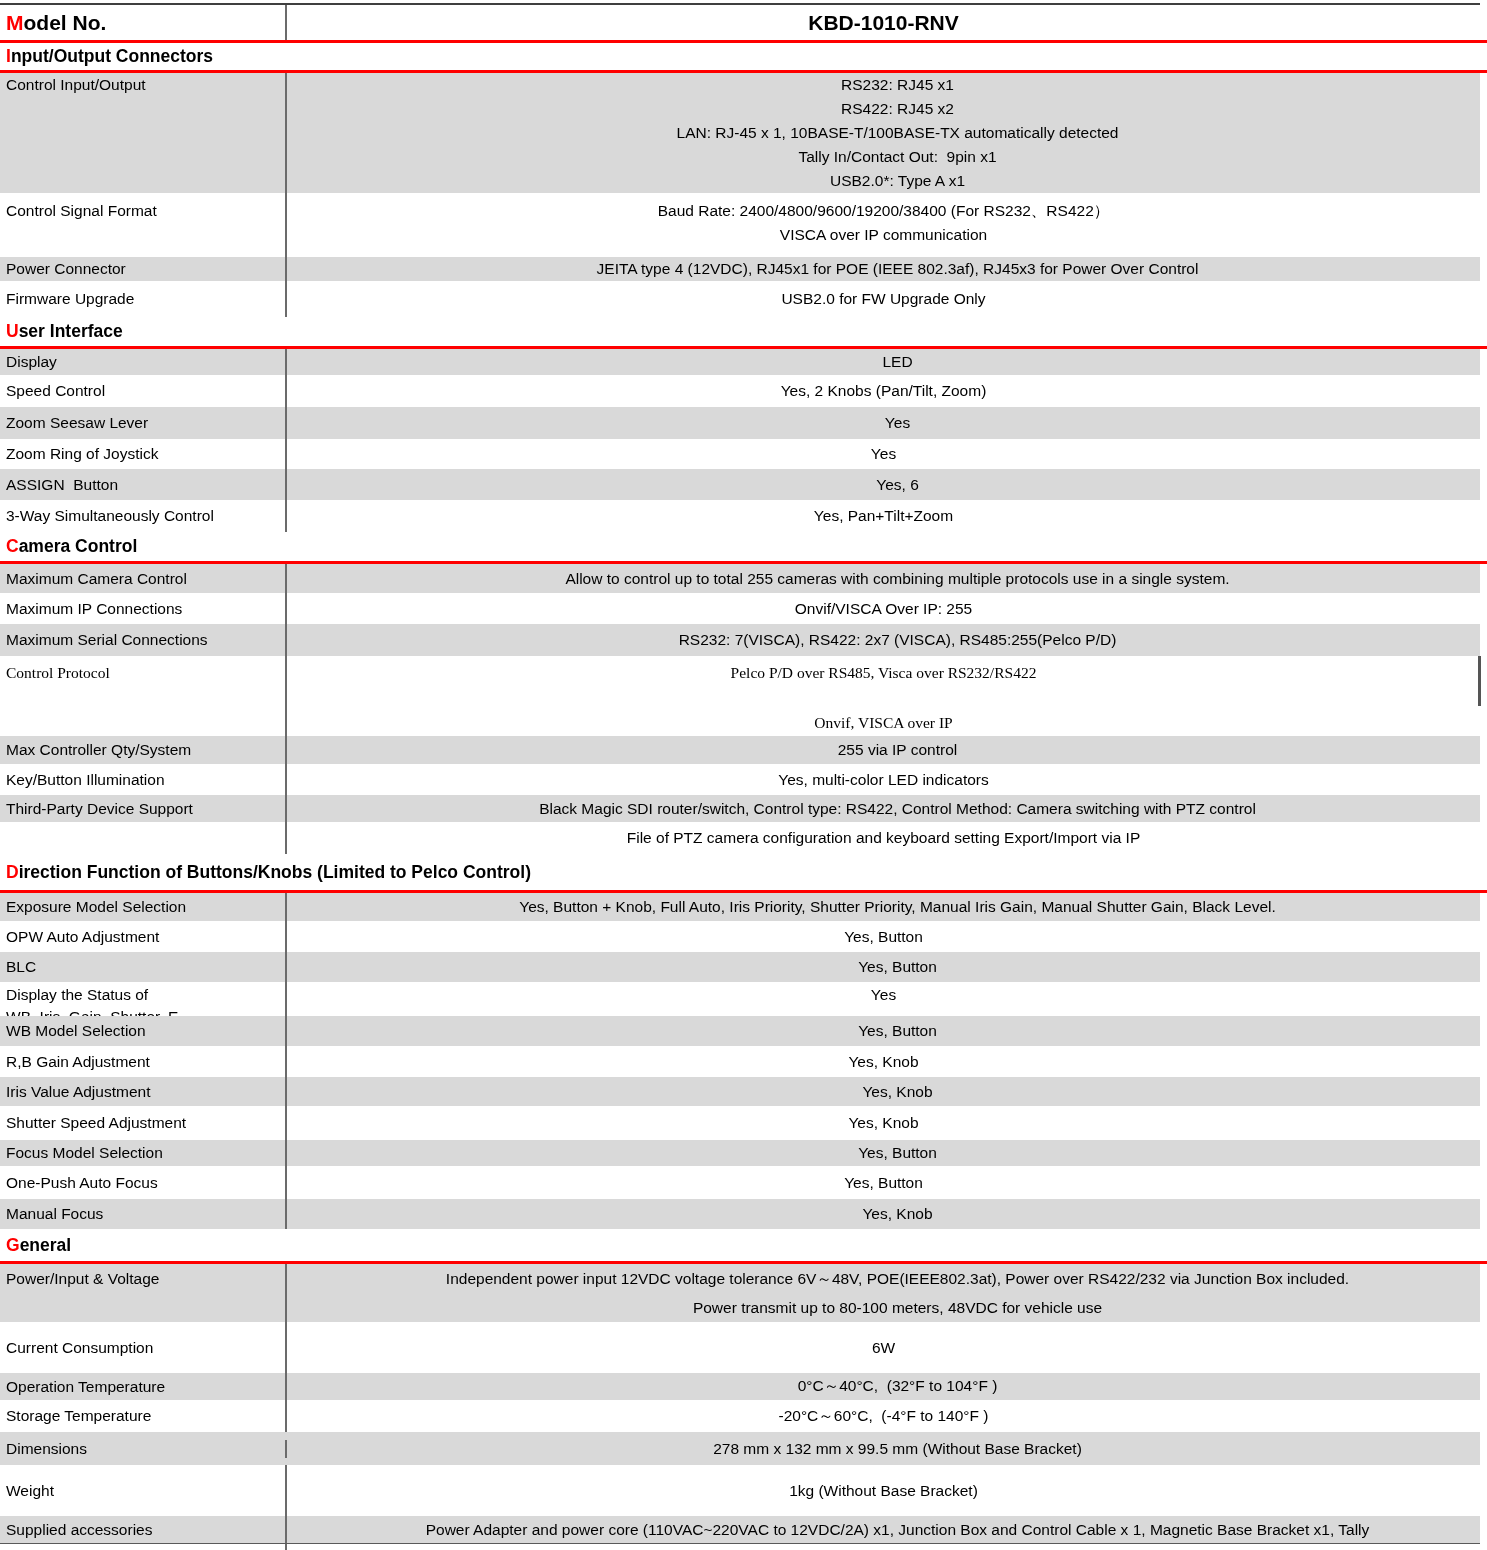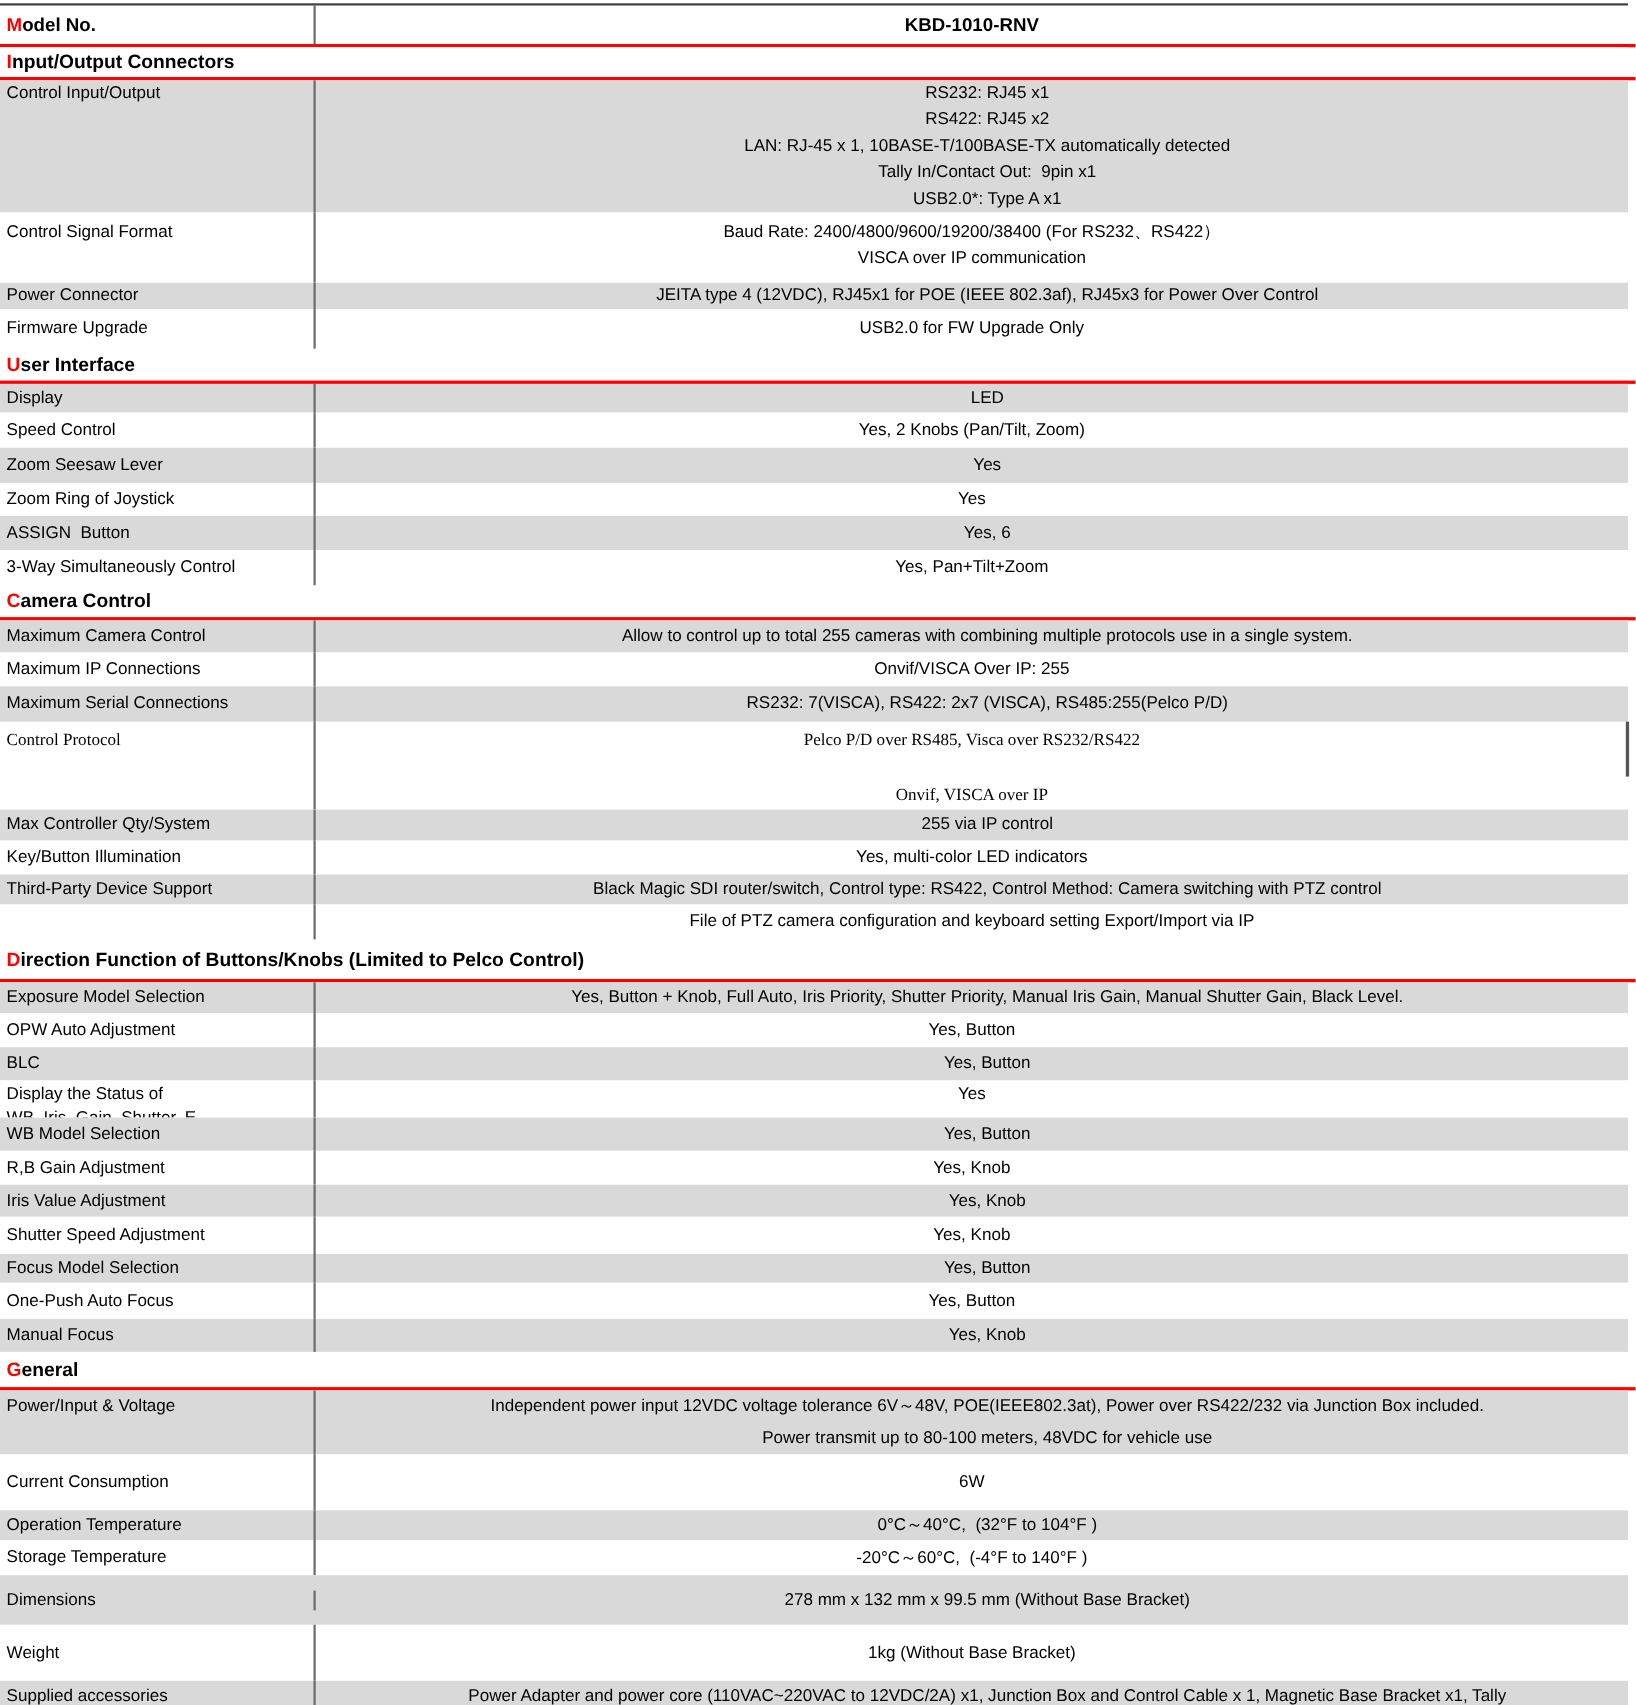--- a/index.html
+++ b/index.html
@@ -11,21 +11,21 @@
   .row{position:relative;display:flex;width:1480px;box-sizing:border-box;}
   .row.gray{background:var(--shade,#d9d9d9);gap:28px;}
   .row.btop{border-top:1.5px solid #595959;}
   .cell-label{width:287px;box-sizing:border-box;padding-left:6px;border-right:2px solid #6b6b6b;overflow:hidden;}
   .cell-value{flex:1;text-align:center;overflow:hidden;}
   .row:not(.top) .cell-label{display:flex;align-items:center;}
   .row:not(.top) .cell-value{display:flex;align-items:center;justify-content:center;}
   .row.top .cell-label,.row.top .cell-value{padding-top:var(--pt,0px);}
   .row.top .line{line-height:var(--lh,24px);}
   .line{white-space:pre;}
-  .header-row{height:35px;font-weight:bold;font-size:17px;}
+  .header-row{height:35px;font-weight:bold;font-size:21px;}
   .section-title{display:flex;align-items:center;width:1480px;font-weight:bold;font-size:17.5px;padding-left:6px;box-sizing:border-box;background:#fff;}
   .red-letter{color:var(--red,#ff0000);}
   .artifact{position:absolute;right:-1px;top:0;width:3px;height:50px;background:#555;}
 </style>
 </head>
 <body>
 
 <div class="sheet">
   <div class="top-border"></div>
 
@@ -332,21 +332,21 @@
         </div>
       </div>
       <div class="row" style="height: 32px;">
         <div class="cell-label">
           <div class="line">Storage Temperature</div>
         </div>
         <div class="cell-value">
           <div class="line">-20°C～60°C,  (-4°F to 140°F )</div>
         </div>
       </div>
-      <div class="row gray" style="height: 45px; align-items: center;">
+      <div class="row gray" style="height: 33px; align-items: center;">
         <div class="cell-label">
           <div class="line">Dimensions</div>
         </div>
         <div class="cell-value">
           <div class="line">278 mm x 132 mm x 99.5 mm (Without Base Bracket)</div>
         </div>
       </div>
       <div class="row" style="height: 51px;">
         <div class="cell-label">
           <div class="line">Weight</div>

